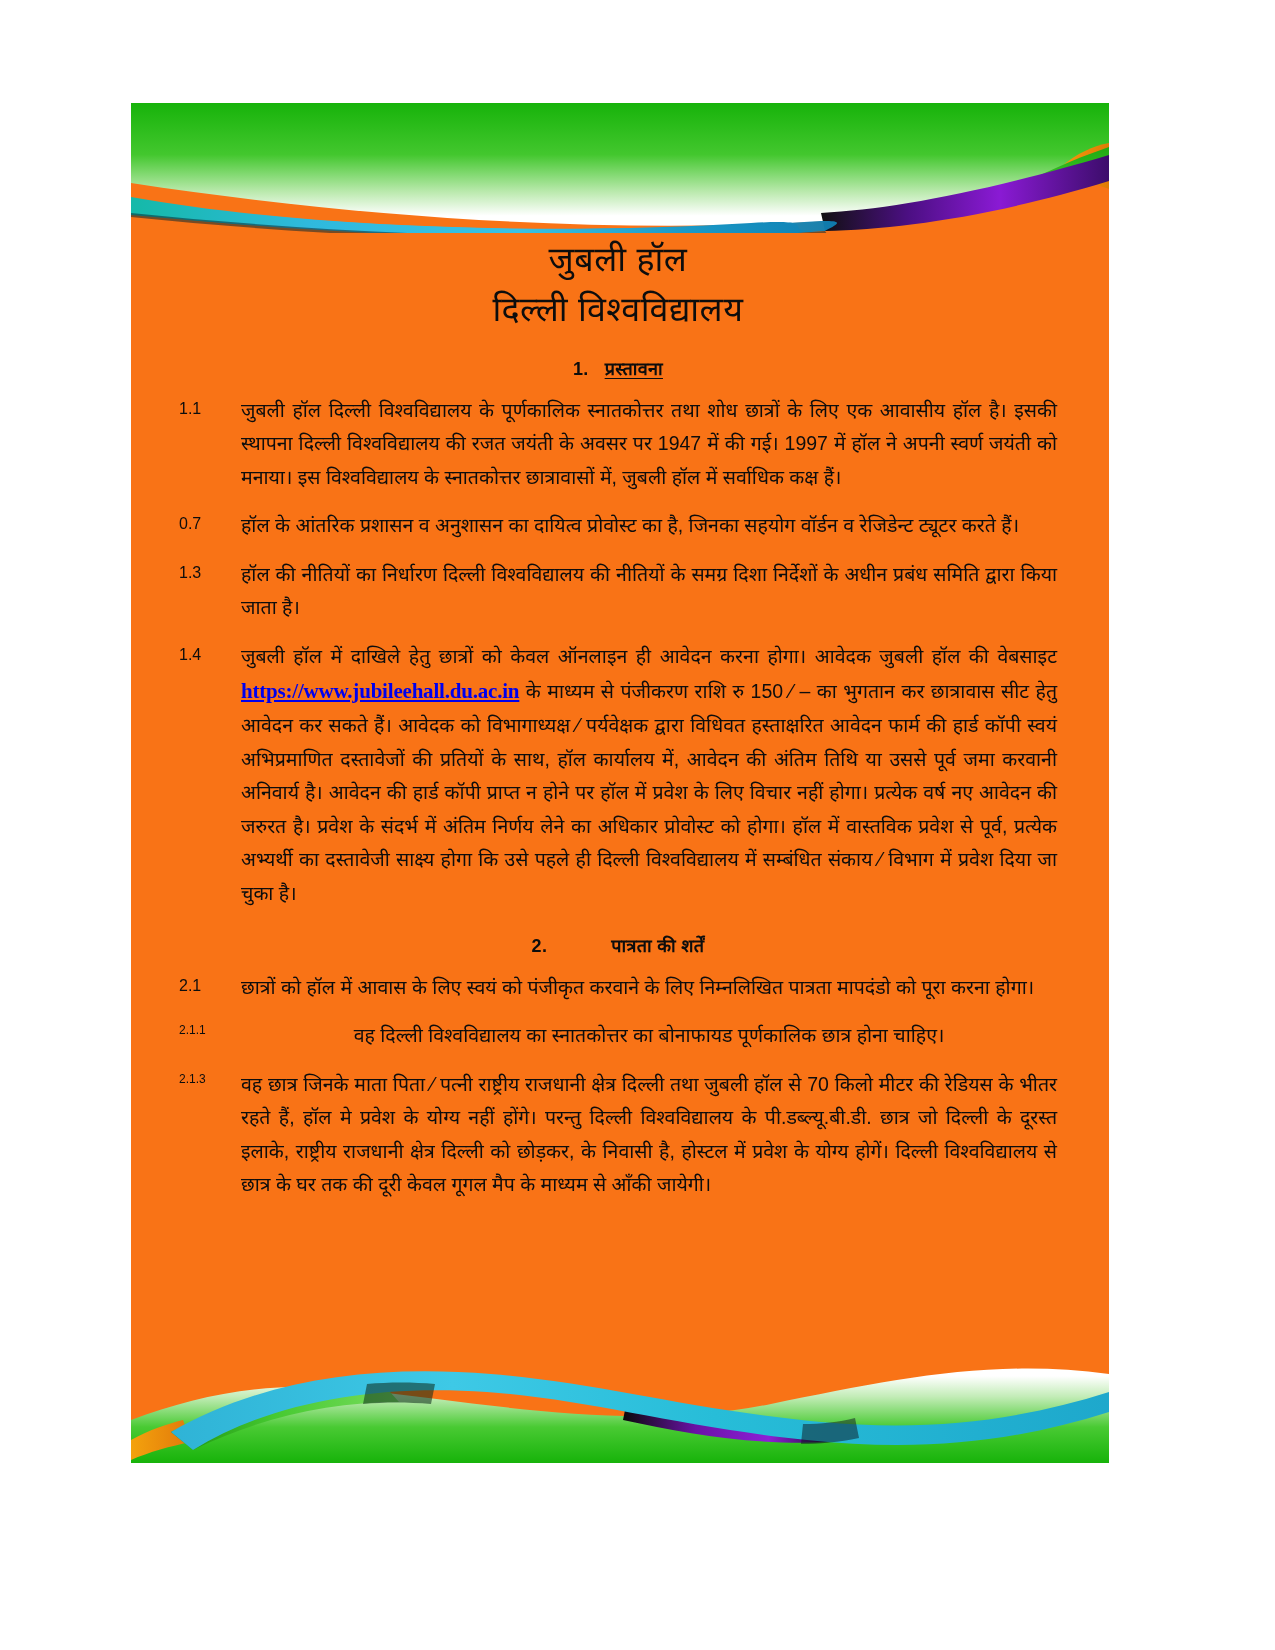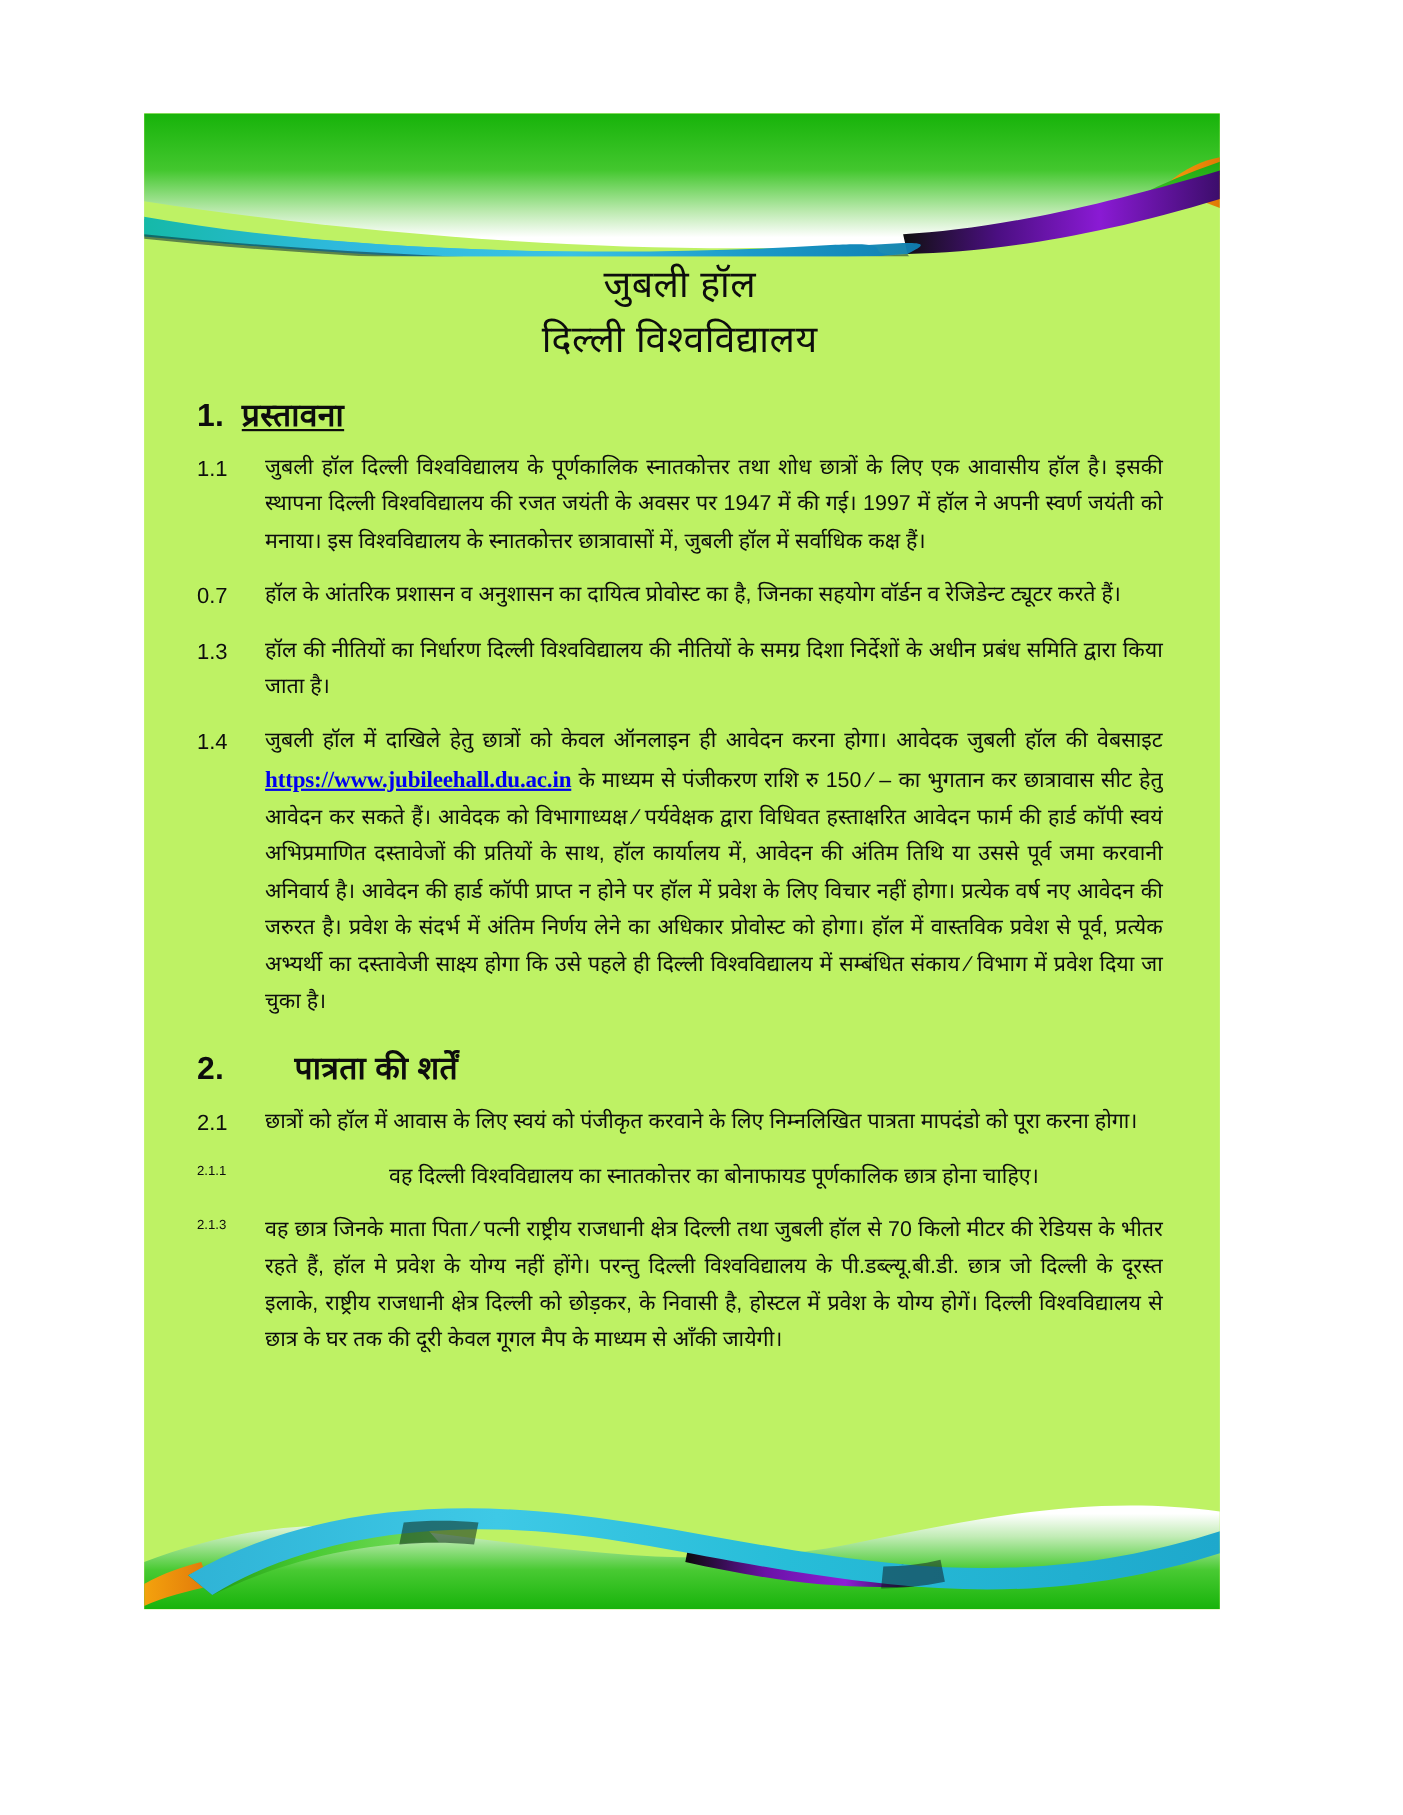--- a/index.html
+++ b/index.html
@@ -12,21 +12,21 @@
     height: 1650px;
     font-family: "Liberation Sans", "DejaVu Sans", sans-serif;
   }
 
   .page {
     position: absolute;
     left: 131px;
     top: 103px;
     width: 978px;
     height: 1360px;
-    background: #bef264;
+    background: #f97316;
     overflow: hidden;
   }
 
   
   .border-art {
     position: absolute;
     left: 0;
     width: 978px;
     pointer-events: none;
   }
@@ -50,39 +50,39 @@
     font-size: 34px;
     line-height: 1.42;
     font-weight: 400;
     letter-spacing: 0.5px;
     margin: 0;
   }
   .doc-title.line1 { margin-top: 14px; }
   .doc-title.line2 { margin-top: 2px; }
 
   .section-heading {
-    text-align: left;
-    font-size: 29px;
+    text-align: center;
+    font-size: 18px;
     font-weight: 700;
     margin: 22px 0 14px 0;
     letter-spacing: 0.3px;
   }
   .section-heading .sec-num { font-weight: 700; margin-right: 16px; }
   .section-heading .sec-text { text-decoration: underline; text-underline-offset: 3px; }
   .section-heading.no-underline .sec-text { text-decoration: none; margin-left: 48px; }
 
   .para {
     display: flex;
     align-items: flex-start;
     margin: 0 0 15px 0;
   }
   .para-num {
     flex: 0 0 auto;
     width: 62px;
-    font-size: 20px;
+    font-size: 16px;
     line-height: 1.72;
     padding-top: 1px;
   }
   .para-num.wide { width: 62px; font-size: 12px; }
   .para-body {
     flex: 1 1 auto;
     font-size: 19.5px;
     line-height: 1.72;
     text-align: justify;
     text-justify: inter-word;

